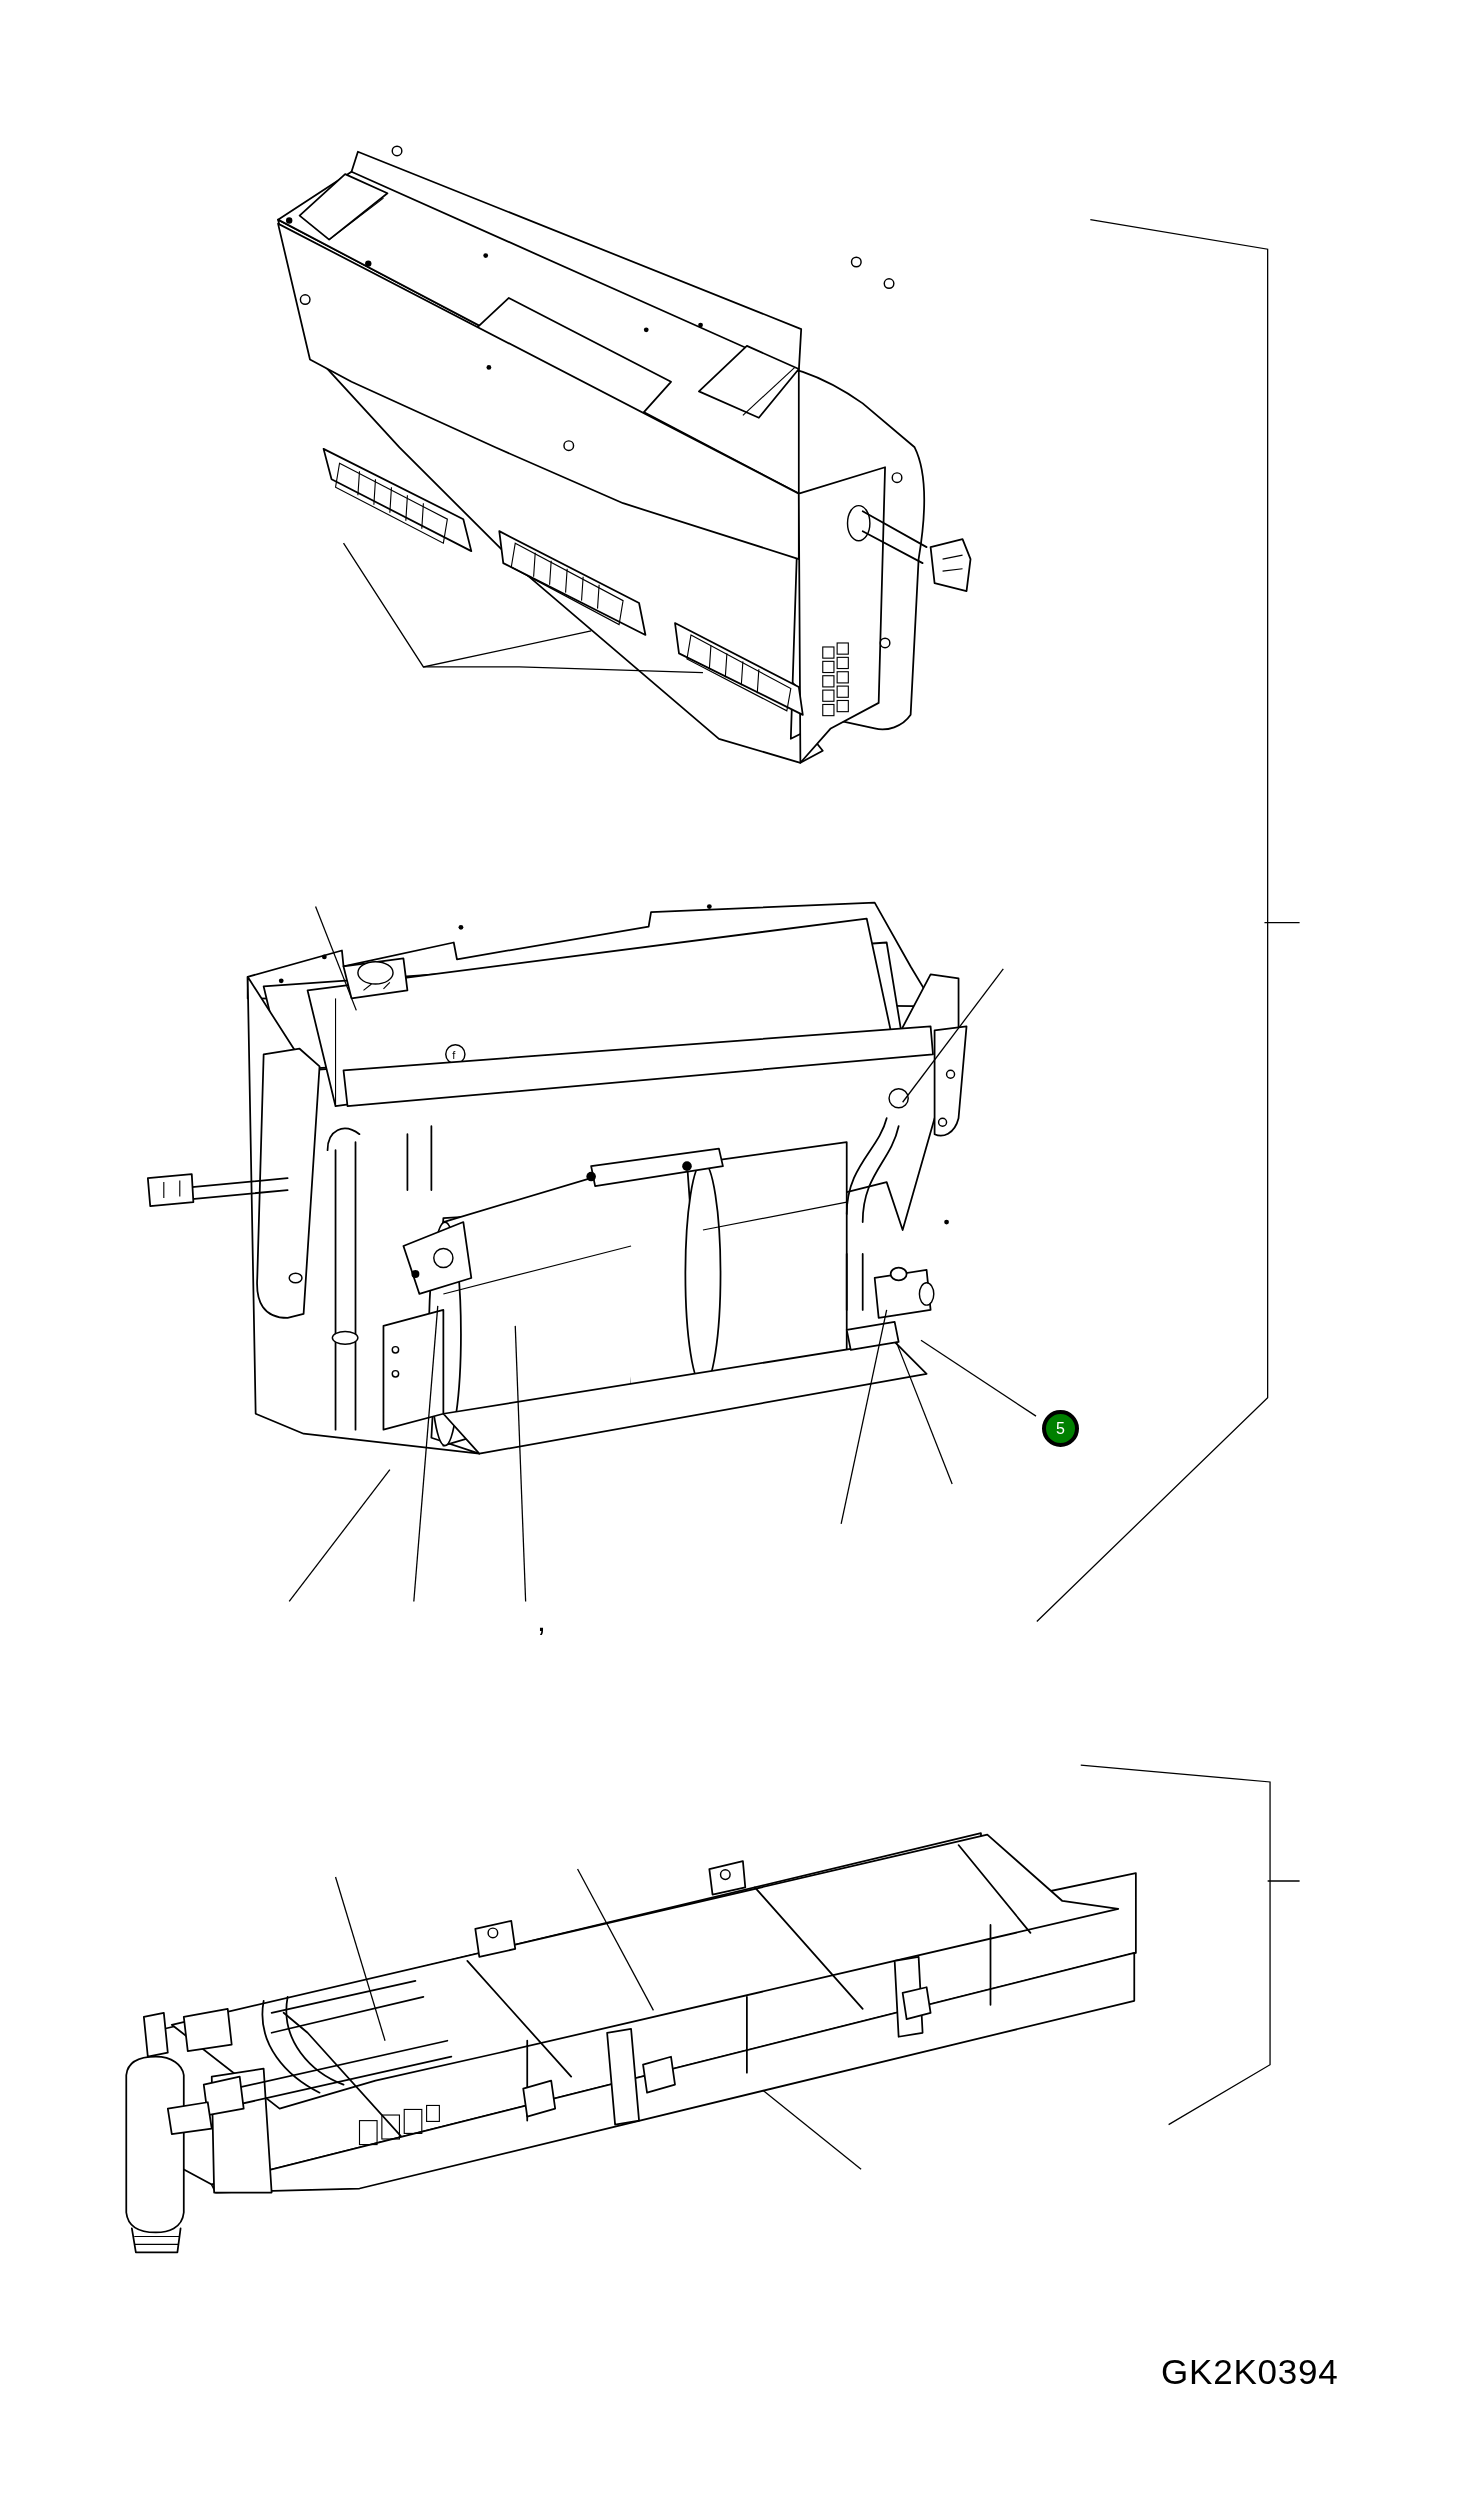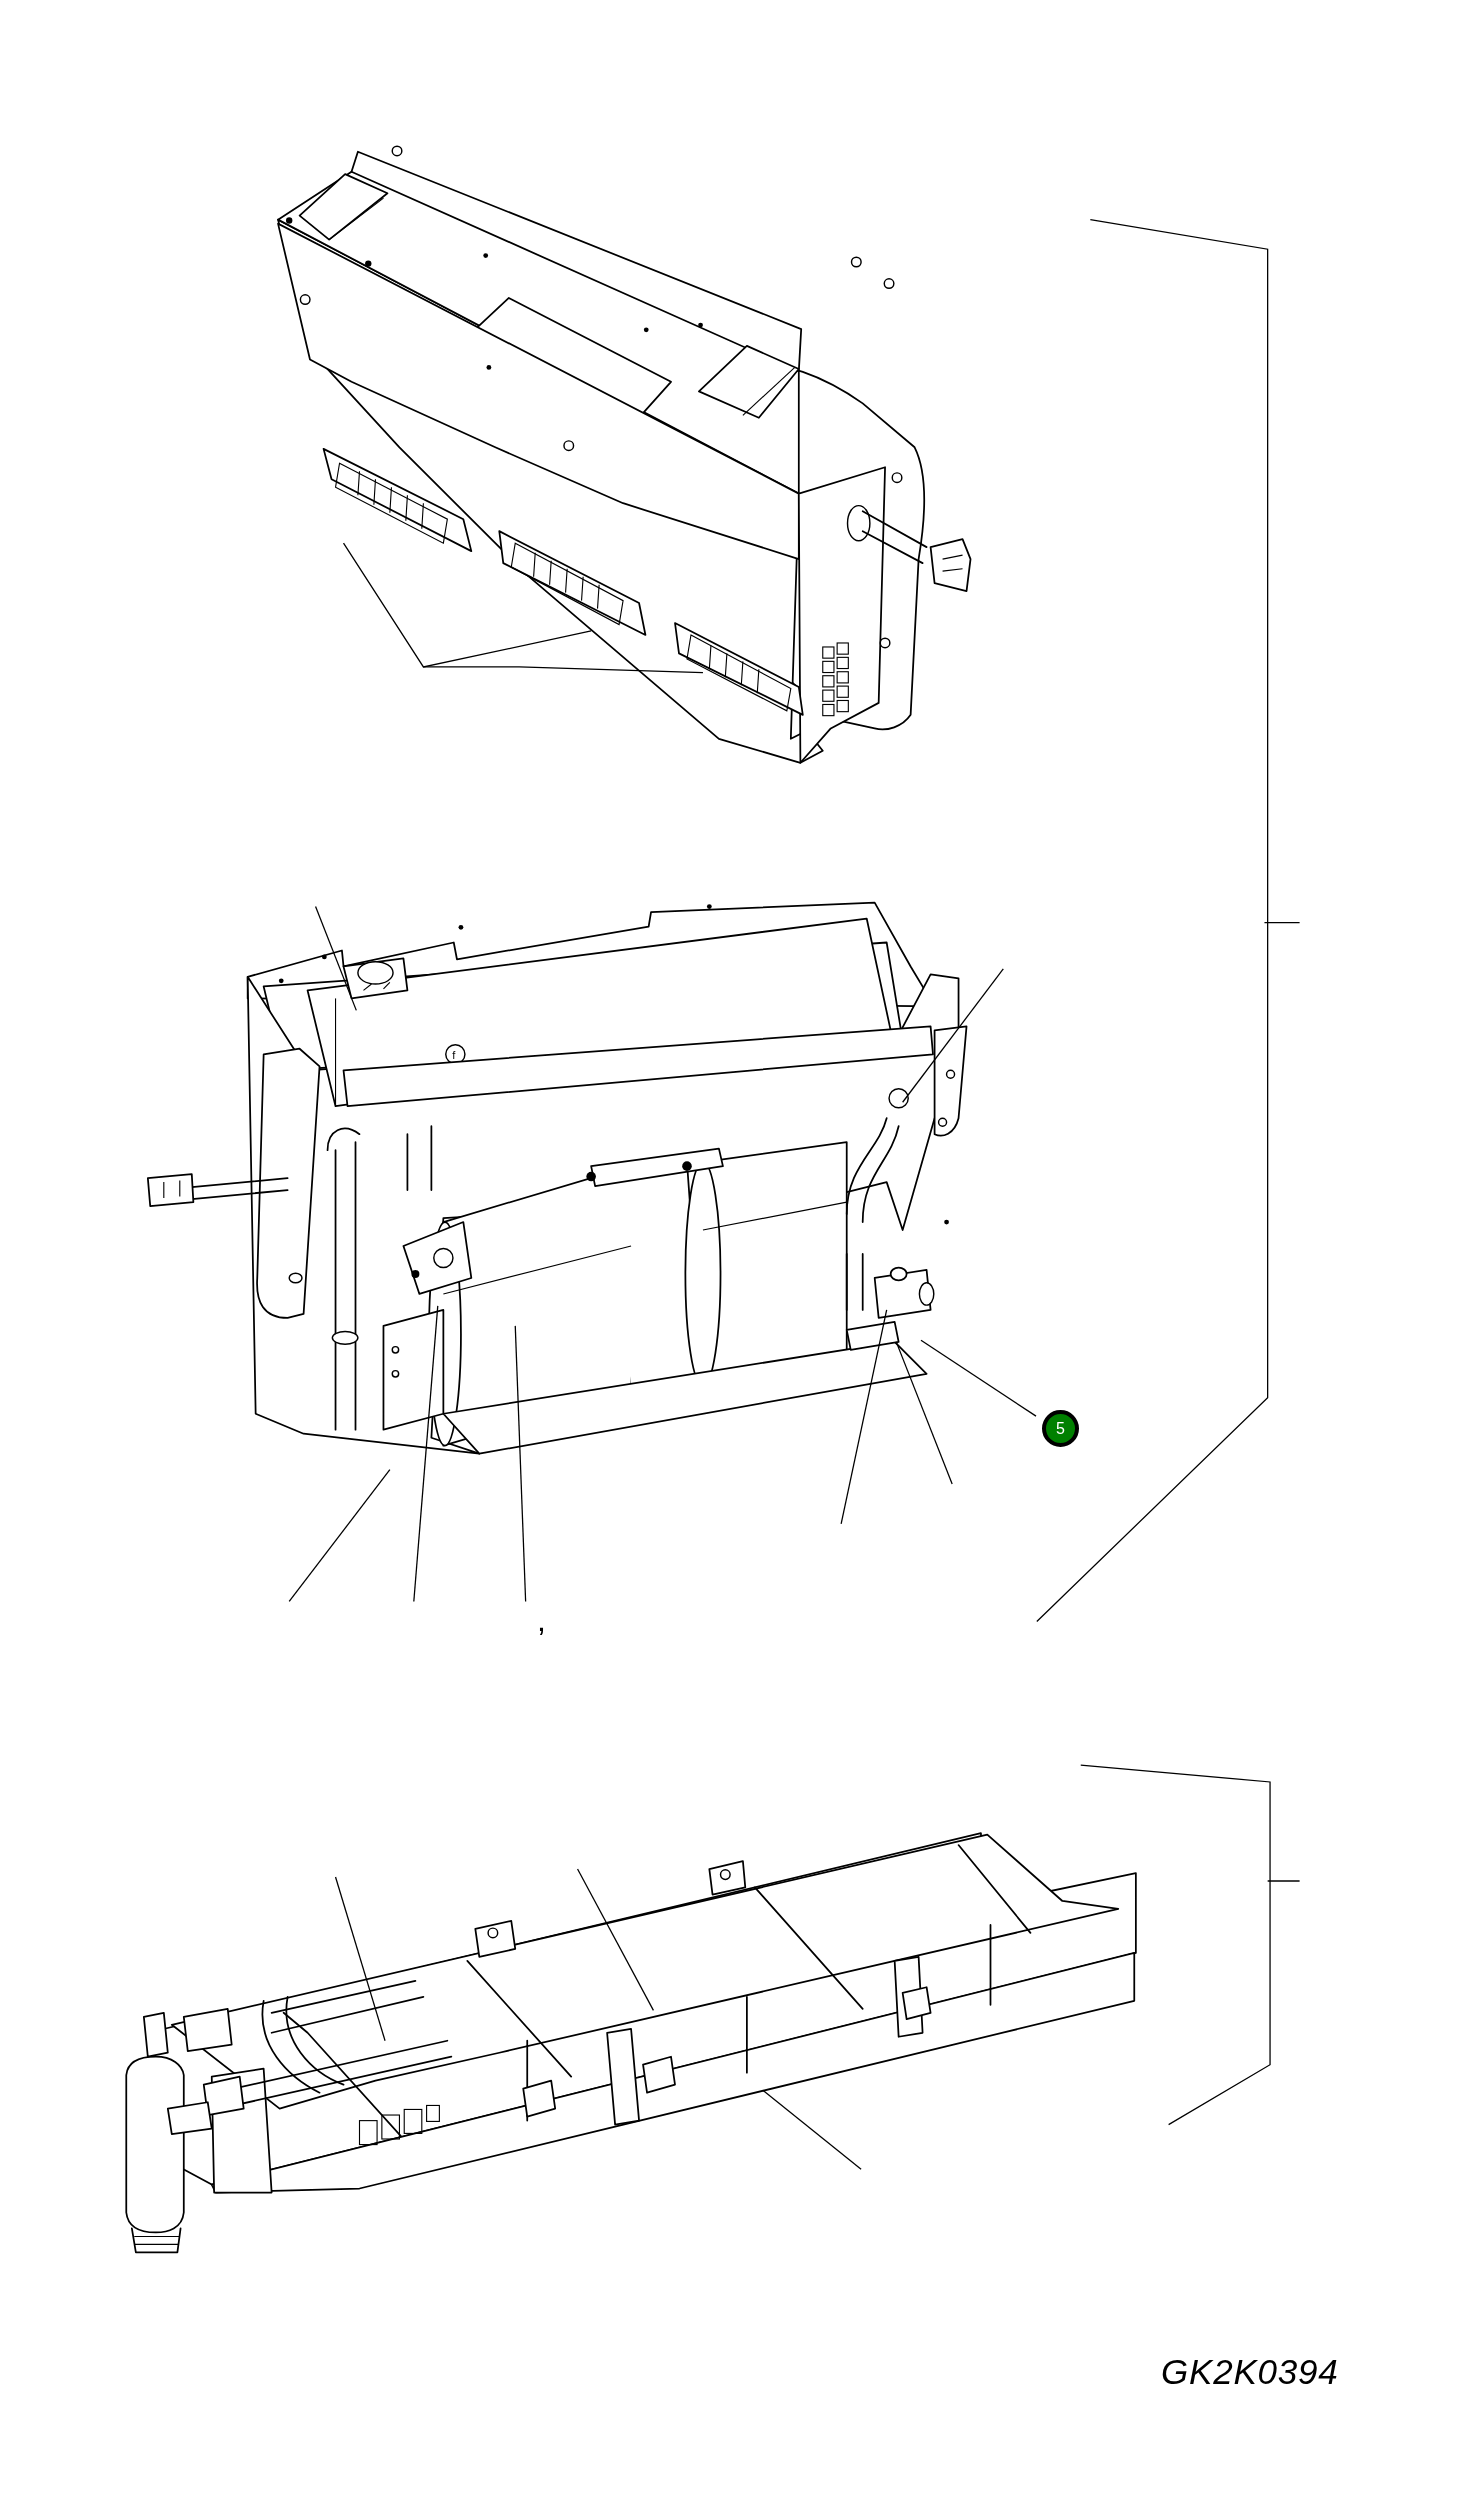--- a/index.html
+++ b/index.html
@@ -6,21 +6,21 @@
   body { width: 1473px; height: 2512px; position: relative; overflow: hidden; font-family: "Liberation Sans", sans-serif; }
   svg.drawing { position: absolute; left: 0; top: 0; }
   .ln { stroke: #000; fill: none; stroke-width: 2.2; stroke-linejoin: round; stroke-linecap: round; }
   .thin { stroke: #000; fill: none; stroke-width: 1.4; }
   .lead { stroke: #000; fill: none; stroke-width: 1.6; }
   .wf { fill: #fff; stroke: #000; stroke-width: 2.2; stroke-linejoin: round; }
   .hole { fill: #fff; stroke: #000; stroke-width: 1.8; }
   .dot { fill: #000; }
   .callout { position: absolute; width: 37px; height: 37px; border-radius: 50%; background: #008000; border: 4px solid #000;
              color: #fff; font-size: 16px; display: flex; align-items: center; justify-content: center; box-sizing: border-box; cursor: pointer; }
-  .figure-id { position: absolute; left: 1161px; top: 2352px; font-size: 35px; color: #000; letter-spacing: 0.8px; font-style: italic; }
+  .figure-id { position: absolute; left: 1161px; top: 2352px; font-size: 35px; color: #000; letter-spacing: 0.8px; }
   .comma-mark { position: absolute; left: 537px; top: 1604px; font-size: 32px; line-height: 32px; color: #000; }
 </style>
 </head>
 <body>
 
 <svg class="drawing" width="1473" height="2512" viewBox="0 0 1844 3145" xmlns="http://www.w3.org/2000/svg">
 
   <g>
 
     <path class="wf" d="M440,282 C445,255 465,245 485,252 L720,378 C735,395 745,415 760,428 L945,460 C975,450 1030,470 1080,505 L1145,560 C1160,590 1160,640 1150,700 L1140,895 C1130,910 1110,916 1095,912 L1040,900 L500,390 Z"></path>

